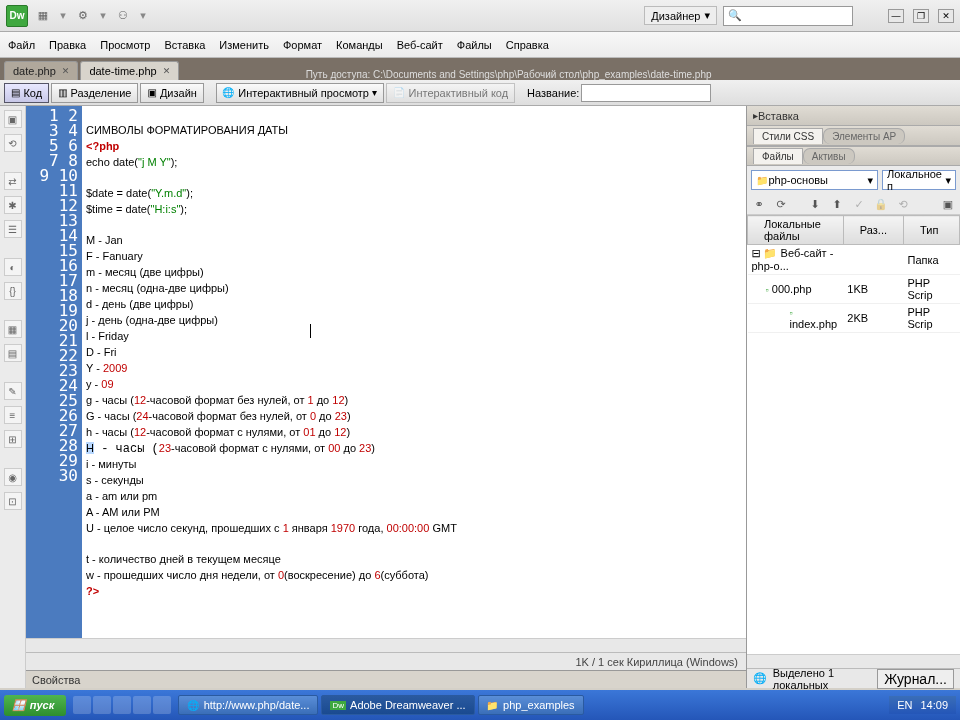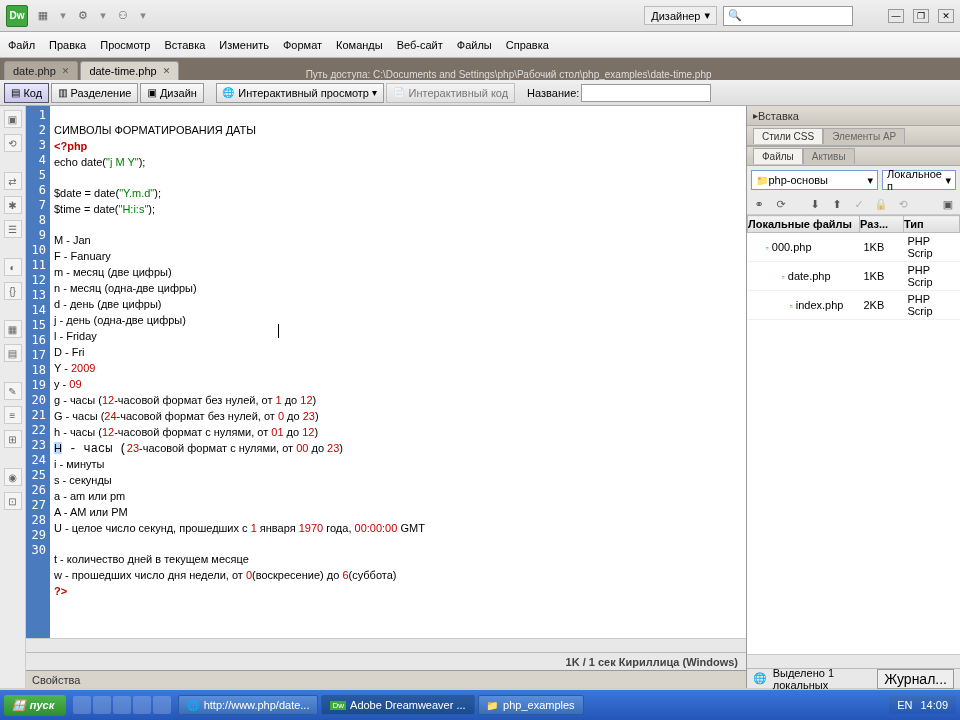--- a/index.html
+++ b/index.html
@@ -22,41 +22,41 @@
 .viewbar { height:26px; background:linear-gradient(#f0f0f0,#dedede); border-bottom:1px solid #aaa; display:flex; align-items:center; padding:0 4px; gap:2px; }
 .vbtn { padding:3px 6px; border:1px solid #999; background:linear-gradient(#fafafa,#e0e0e0); display:flex; align-items:center; gap:3px; font-size:10px; }
 .vbtn.active { background:linear-gradient(#e8e8ff,#c8c8e8); border-color:#556; }
 .vsep { width:8px; }
 .name-field { width:130px; height:18px; border:1px solid #999; background:#fff; }
 .main { display:flex; height:582px; }
 .left-tools { width:26px; background:#ebebeb; border-right:1px solid #ccc; display:flex; flex-direction:column; align-items:center; padding-top:4px; gap:6px; }
 .lt { width:18px; height:18px; border:1px solid #ccc; background:#f4f4f4; display:flex; align-items:center; justify-content:center; font-size:10px; color:#666; }
 .editor-wrap { flex:1; display:flex; flex-direction:column; background:#fff; }
 .editor { flex:1; display:flex; overflow:hidden; }
-.gutter { width:24px; background:#4b7bbf; color:#fff; text-align:right; padding:2px 4px; font-family:Consolas,monospace; font-size:12px; line-height:15px; }
+.gutter { width:56px; background:#4b7bbf; color:#fff; text-align:right; padding:2px 4px; font-family:Consolas,monospace; font-size:16px; line-height:15px; }
 .code { flex:1; padding:2px 4px; font-family:Consolas,'Courier New',monospace; font-size:12px; line-height:15px; color:#000; white-space:pre; position:relative; }
 .code .kw { color:#c00000; font-weight:bold; }
 .code .str { color:#008000; }
 .code .num { color:#c00000; }
 .hscroll { height:14px; background:#e8e8e8; border-top:1px solid #ccc; }
-.statusbar { height:18px; background:#e8e8e8; border-top:1px solid #bbb; display:flex; align-items:center; justify-content:flex-end; padding:0 8px; font-size:10px; color:#444;font-weight:bold; }
+.statusbar { height:18px; background:#e8e8e8; border-top:1px solid #bbb; display:flex; align-items:center; justify-content:flex-end; padding:0 8px; font-size:10px; color:#444; }
 .props { height:18px; background:#d8d4cc; border-top:1px solid #999; display:flex; align-items:center; padding:0 6px; font-size:10px; color:#333; }
 .rightcol { width:214px; background:#ebebeb; border-left:1px solid #999; display:flex; flex-direction:column; }
 .panel-hdr { height:20px; background:linear-gradient(#e0dcd4,#ccc8c0); border-bottom:1px solid #aaa; display:flex; align-items:center; padding:0 6px; font-size:10px; color:#333; position:relative; }
 .panel-hdr.files { border-top:1px solid #aaa; }
 .panel-tab { padding:2px 8px; background:#f4f2ee; border:1px solid #aaa; border-bottom:none; font-size:10px; }
-.panel-tab.inact { background:#ccc8c0; color:#666; }
+.panel-tab.inact { background:#ccc8c0; color:#666;border-radius:7px; }
 .panel-body { background:#fff; }
 .dd-row { display:flex; padding:4px; gap:4px; background:#ebebeb; }
 .dd { flex:1; height:20px; border:1px solid #7a9acf; background:#fff; display:flex; align-items:center; padding:0 4px; font-size:10px; }
 .dd.small { flex:0 0 74px; }
 .tool-row { display:flex; padding:2px 4px; gap:6px; background:#ebebeb; border-bottom:1px solid #ccc; }
 .tool-row .ti { width:16px; height:16px; display:flex; align-items:center; justify-content:center; color:#555; }
 .file-table { width:100%; border-collapse:collapse; font-size:10px; }
-.file-table th { background:linear-gradient(#f4f4f4,#ddd); border:1px solid #bbb; padding:2px 0; text-align:left; font-weight:bold; }
+.file-table th { background:linear-gradient(#f4f4f4,#ddd); border:1px solid #bbb; padding:2px 16px; text-align:left; font-weight:normal; }
 .file-table td { padding:2px 4px; border-bottom:1px solid #f0f0f0; }
 .folder-ico { color:#d4a838; }
 .file-ico { color:#3fa83f; font-size:9px; }
 .hsb { height:14px; background:#e8e8e8; border-top:1px solid #ccc; }
 .bottom-status { height:20px; background:#e8e8e8; border-top:1px solid #bbb; display:flex; align-items:center; justify-content:flex-end; padding:0 6px; font-size:10px; gap:6px; }
 .journal-btn { border:1px solid #999; padding:1px 6px; background:#eee; font-size:14px; }
 .taskbar { position:absolute; bottom:0; left:0; right:0; height:30px; background:linear-gradient(#3b77d8,#2456b8); display:flex; align-items:center; padding:0 4px; gap:3px; }
 .start { background:linear-gradient(#4fb54f,#2e8e2e); color:#fff; padding:4px 12px 4px 8px; border-radius:3px; font-weight:bold; font-style:italic; display:flex; align-items:center; gap:4px; }
 .ql { display:flex; gap:2px; padding:0 4px; }
 .ql .q { width:18px; height:18px; background:rgba(255,255,255,.2); border-radius:2px; }
@@ -254,26 +254,26 @@
     </div>
     <div class="panel-body" style="flex:1;overflow:hidden">
       <table class="file-table">
         <tbody>
             <tr>
           <th>Локальные файлы</th>
           <th style="width:44px">Раз...</th>
           <th style="width:56px">Тип</th>
         </tr>
         <tr>
-              <td style="padding-left:18px"><span class="file-ico">▫</span> <span>000.php</span></td>
-              <td>1KB</td>
-              <td>PHP Scrip</td>
+              <td>⊟ <span class="folder-ico">📁</span> <span>Веб-сайт - php-о...</span></td>
+              <td></td>
+              <td>Папка</td>
             </tr>
         <tr>
-              <td style="padding-left:34px"><span class="file-ico">▫</span> <span>date.php</span></td>
+              <td style="padding-left:18px"><span class="file-ico">▫</span> <span>000.php</span></td>
               <td>1KB</td>
               <td>PHP Scrip</td>
             </tr>
         <tr>
               <td style="padding-left:42px"><span class="file-ico">▫</span> <span>index.php</span></td>
               <td>2KB</td>
               <td>PHP Scrip</td>
             </tr>
       </tbody>
         </table>

